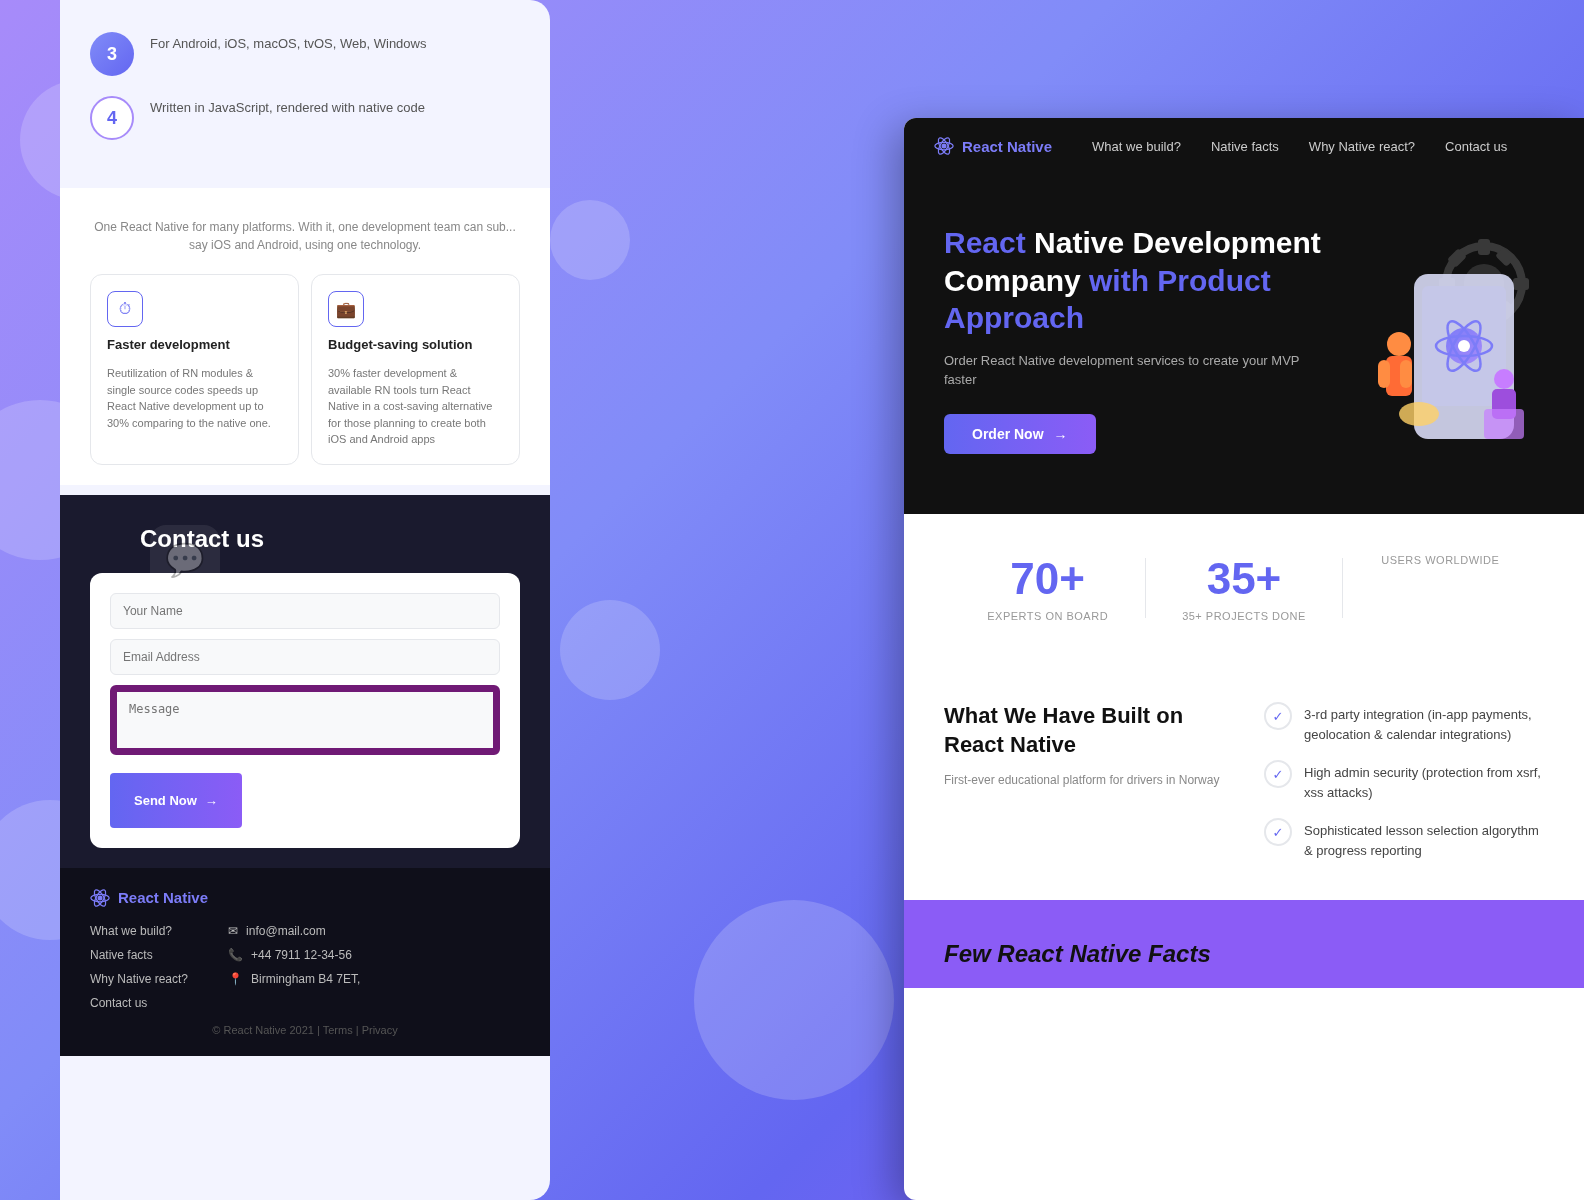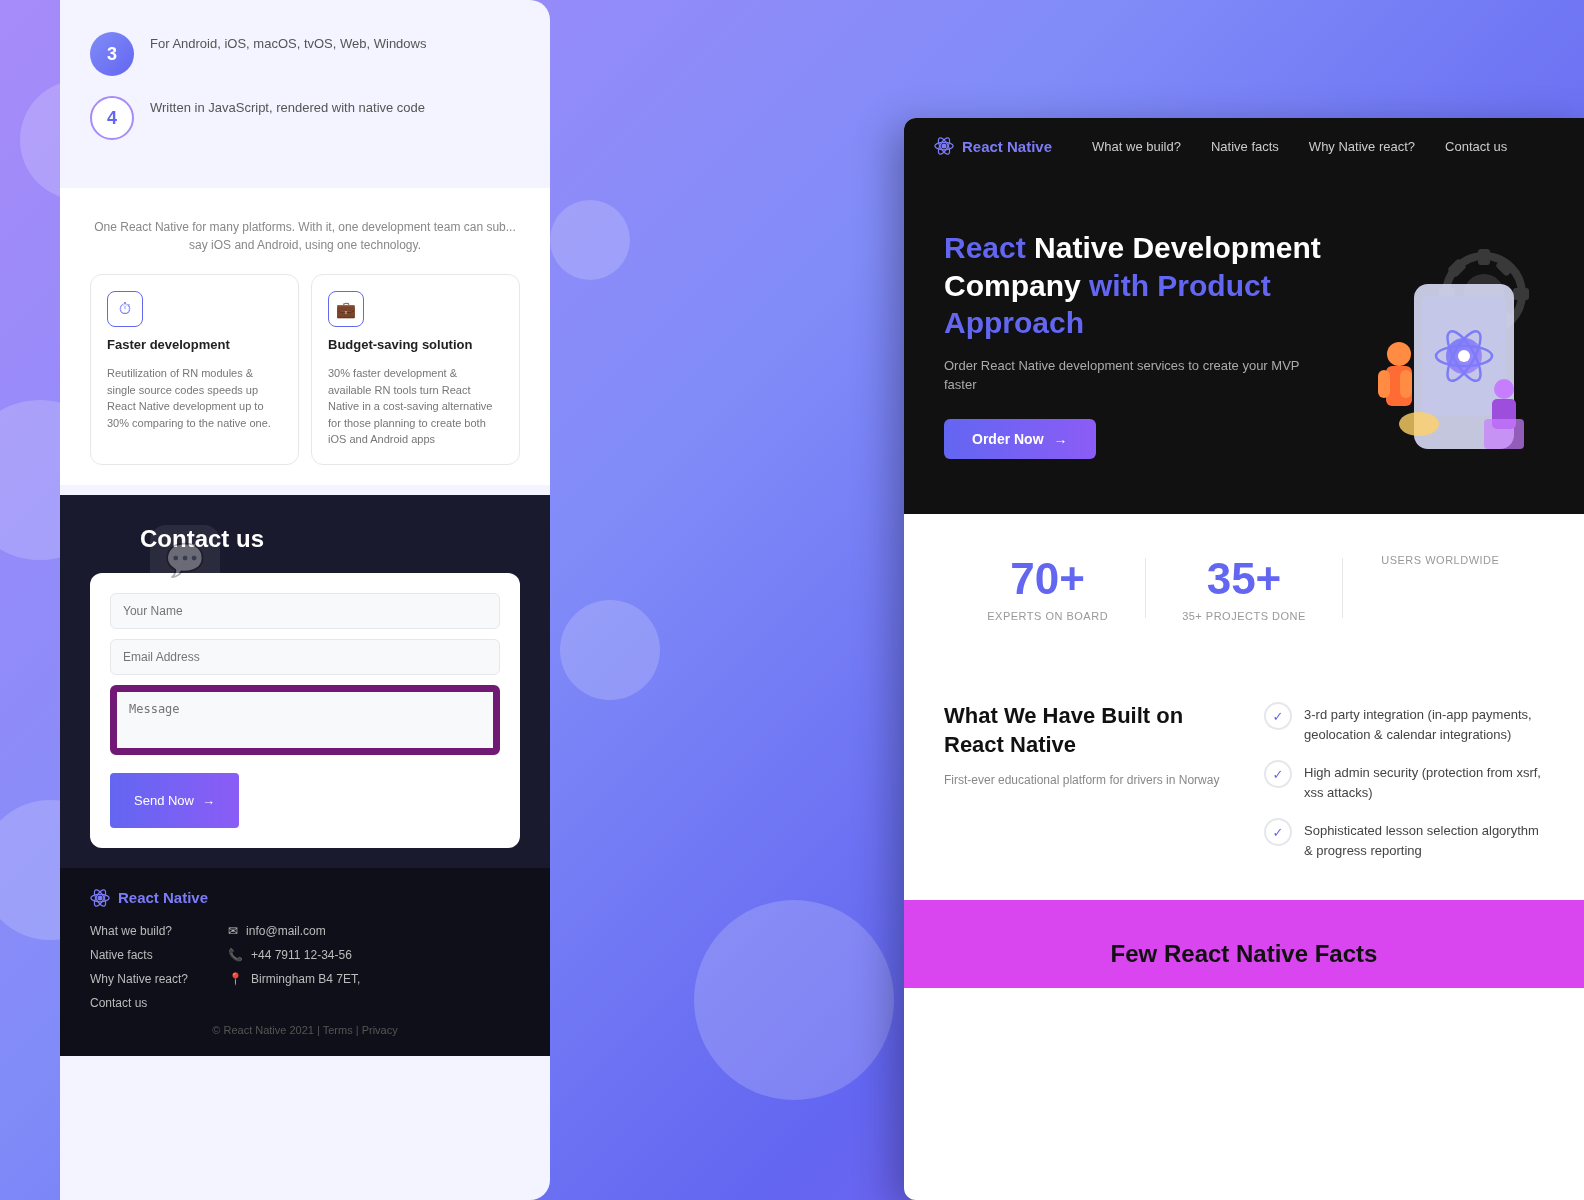--- a/index.html
+++ b/index.html
@@ -175,21 +175,21 @@
       color: #333;
       resize: none;
     }
     .send-btn {
       background: linear-gradient(90deg, #6366f1, #8b5cf6);
       color: white;
       border: none;
       border-radius: 4px;
       padding: 20px 24px;
       font-size: 13px;
-      font-weight: 400;
+      font-weight: 700;
       cursor: pointer;
       display: flex;
       align-items: center;
       gap: 8px;
     }
 
     
     .left-footer {
       background: #0f0f1a;
       padding: 20px 30px;
@@ -273,21 +273,21 @@
       text-decoration: none;
       white-space: nowrap;
     }
 
     
     .hero-section {
       background: #111;
       padding: 50px 40px 50px 40px;
       display: flex;
       gap: 20px;
-      align-items: center;
+      align-items: flex-start;
       min-height: 340px;
     }
     .hero-content {
       flex: 1;
     }
     .hero-title {
       font-size: 30px;
       font-weight: 800;
       color: white;
       line-height: 1.25;
@@ -394,23 +394,24 @@
     }
     .check-text {
       font-size: 13px;
       color: #444;
       line-height: 1.5;
       padding-top: 3px;
     }
 
     
     .facts-section {
-      background: #d946ef;
+      background: #8b5cf6;
       padding: 40px 40px 20px;
-      text-align: center;
+      text-align: left;
+      font-style: italic;
     }
     .facts-title {
       font-size: 24px;
       font-weight: 800;
       color: #111;
     }
 
     
     .deco-circle-1 { width: 120px; height: 120px; top: 80px; left: 20px; }
     .deco-circle-2 { width: 80px; height: 80px; top: 200px; left: 550px; }

